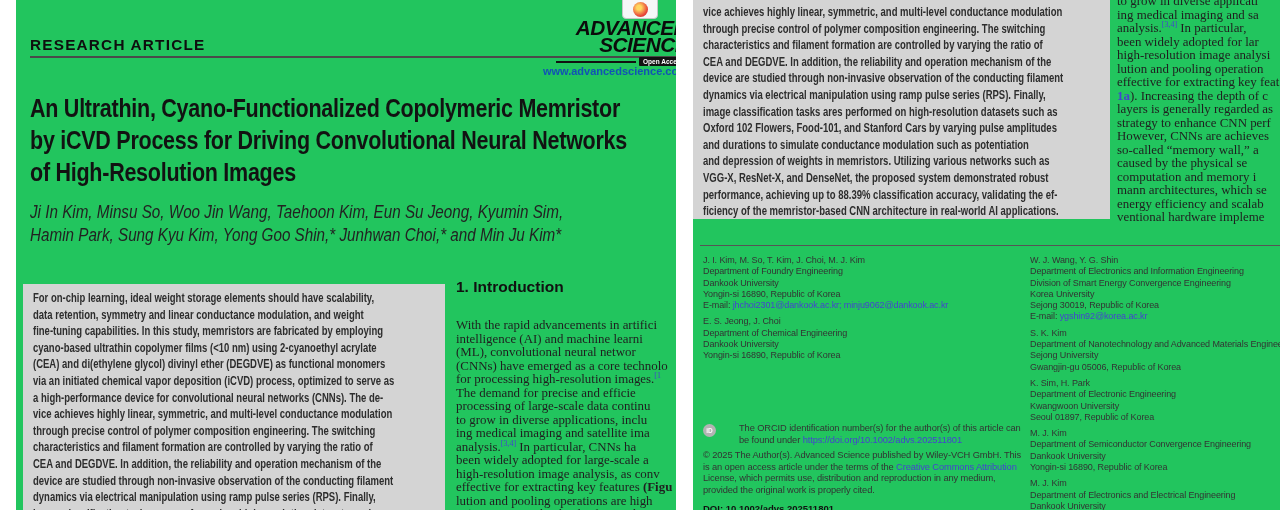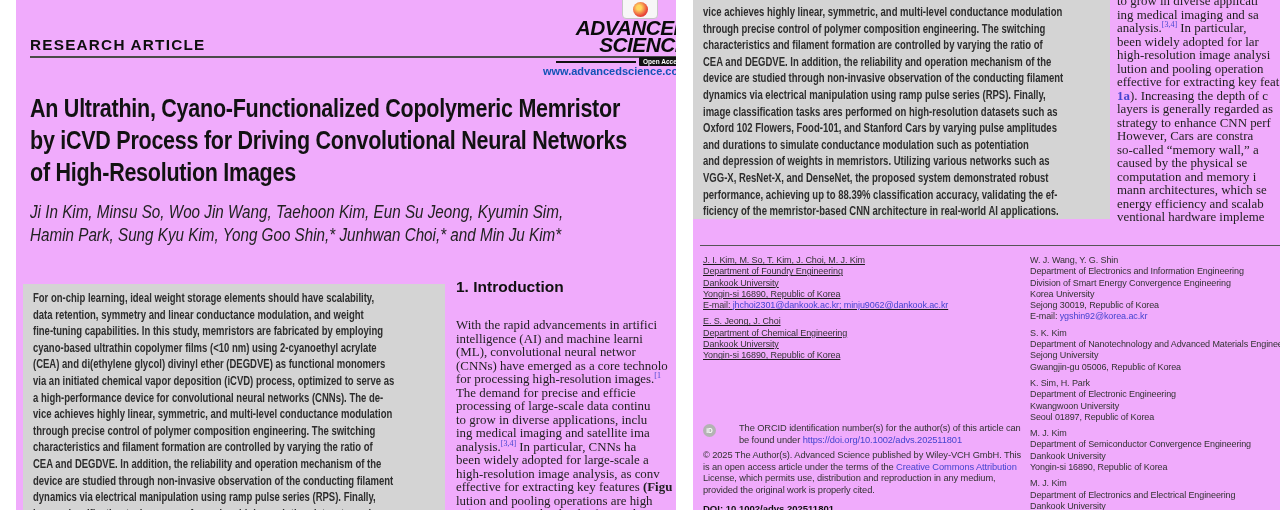--- a/index.html
+++ b/index.html
@@ -1,21 +1,21 @@
 <!DOCTYPE html>
 <html><head>
 <meta charset="utf-8">
 <style>
   * { margin:0; padding:0; box-sizing:border-box; }
   html,body { background:#ffffff; }
   #stage {
     position:relative; width:1280px; height:510px; overflow:hidden;
     background:#ffffff; font-family:"Liberation Sans", sans-serif; color:#1c1c1c;
   }
-  .page { position:absolute; top:0; overflow:hidden; background:#f0abfc; }
+  .page { position:absolute; top:0; overflow:hidden; background:#22c55e; }
   #left-page  { left:16px;   width:660px; height:510px; }
   #right-page { left:693px; width:587px; height:510px; }
 
   
   .research-label { position:absolute; left:14px; top:36px; font-size:15px; font-weight:bold;
     letter-spacing:1.2px; color:#0e0e0e; transform:scaleX(1.02); transform-origin:left; }
   .header-rule { position:absolute; left:14px; top:56px; width:646px; height:2px; background:#4a4a4a; }
 
   .logo-wrap { position:absolute; left:540px; top:20px; width:132px; text-align:right; }
   .logo-line1, .logo-line2 { font-weight:bold; font-style:italic; font-size:20px; line-height:17px;
@@ -50,21 +50,21 @@
   
   .intro-col { position:absolute; left:440px; top:278px; width:222px; overflow:hidden; }
   .intro-heading { font-size:15.5px; font-weight:bold; color:#111; margin-bottom:23px; }
   .serif-line { white-space:nowrap; font-family:"Liberation Serif", serif; font-size:12.9px;
     line-height:13.5px; color:#1f1f1f; }
   .col2 { position:absolute; left:424px; top:-5px; width:163px; overflow:hidden; }
 
   
   .affil-rule { position:absolute; left:7px; top:245px; width:580px; height:1.2px; background:#555; }
   .affil-col { position:absolute; top:255px; overflow:hidden; }
-  #affil-left  { left:10px;  width:322px;text-decoration:underline; }
+  #affil-left  { left:10px;  width:322px; }
   #affil-right { left:337px; width:250px; }
   .affil-block { margin-bottom:5px; }
   .affil-line { white-space:nowrap; font-size:9px; line-height:11.3px; letter-spacing:-0.1px; color:#333; }
 
   .orcid-row { position:absolute; left:10px; top:423px; width:318px; }
   .orcid-icon { position:absolute; left:0; top:1px; width:13px; height:13px; border-radius:50%;
     background:#b3b3b3; color:#fff; font-size:6.5px; font-weight:bold; text-align:center; line-height:13px; }
   .orcid-text { margin-left:36px; font-size:9.3px; line-height:11.6px; letter-spacing:-0.1px; color:#333; }
   .copyright { position:absolute; left:10px; top:450px; width:320px; font-size:9.3px;
     line-height:11.6px; letter-spacing:-0.1px; color:#333; }
@@ -171,21 +171,21 @@
         <div class="serif-line">to grow in diverse applicati</div>
         <div class="serif-line">ing medical imaging and sa</div>
         <div class="serif-line">analysis.<sup class="cite">[3,4]</sup>  In particular,</div>
         <div class="serif-line">been widely adopted for lar</div>
         <div class="serif-line">high-resolution image analysi</div>
         <div class="serif-line">lution and pooling operation</div>
         <div class="serif-line">effective for extracting key feat</div>
         <div class="serif-line"><span class="figref">1a</span>). Increasing the depth of c</div>
         <div class="serif-line">layers is generally regarded as</div>
         <div class="serif-line">strategy to enhance CNN perf</div>
-        <div class="serif-line">However, Cars are constra</div>
+        <div class="serif-line">However, CNNs are achieves</div>
         <div class="serif-line">so-called “memory wall,” a</div>
         <div class="serif-line">caused by the physical se</div>
         <div class="serif-line">computation and memory i</div>
         <div class="serif-line">mann architectures, which se</div>
         <div class="serif-line">energy efficiency and scalab</div>
         <div class="serif-line">ventional hardware impleme</div>
       </div>
 
     <div class="affil-rule"></div>
 

